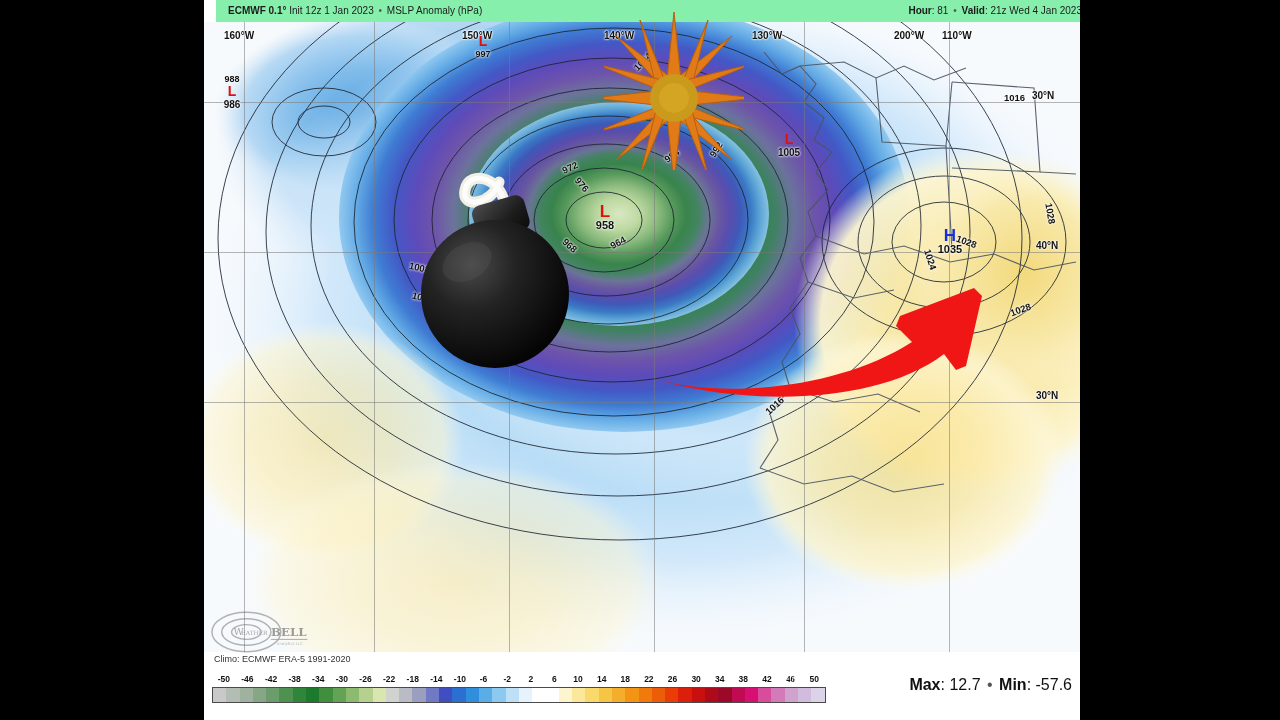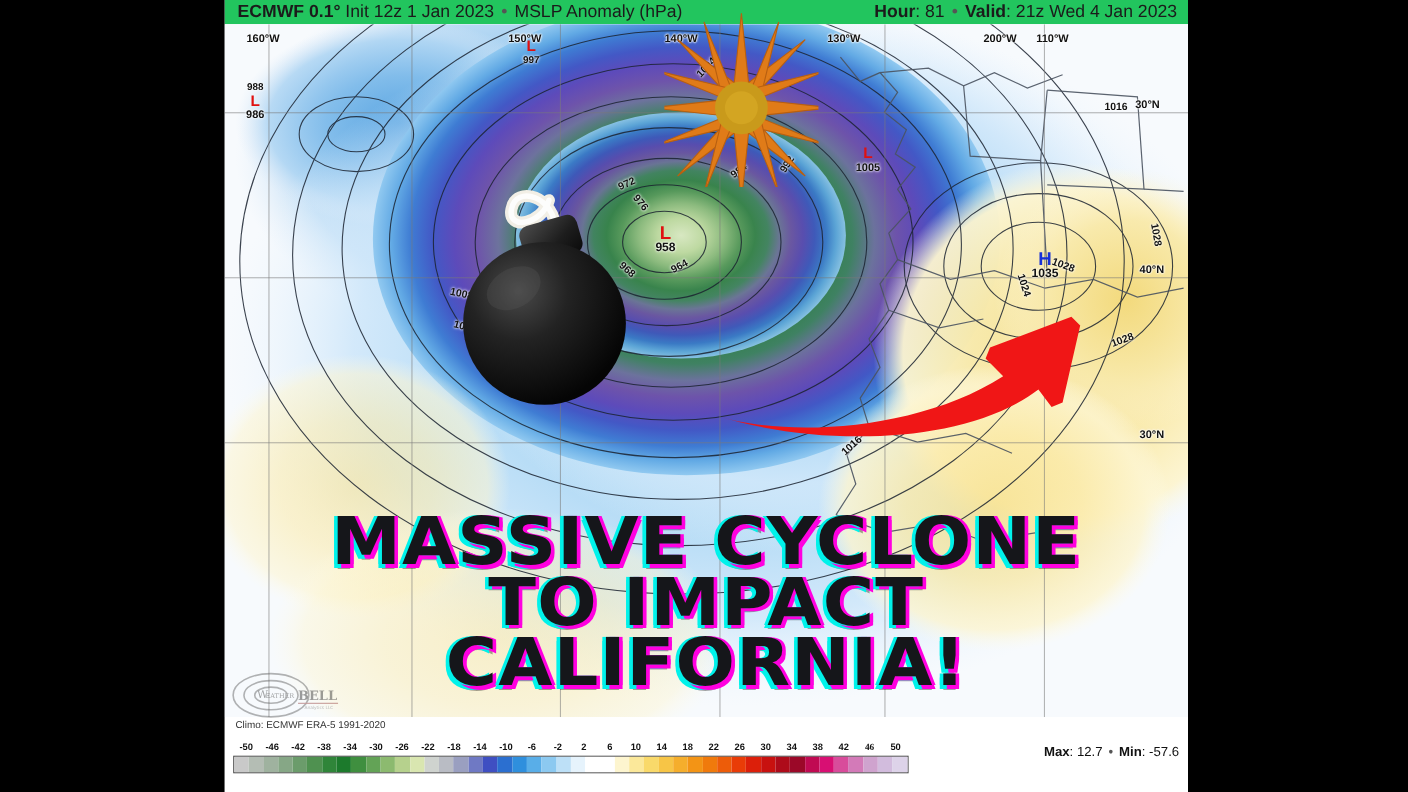--- a/index.html
+++ b/index.html
@@ -16,23 +16,23 @@
   .letterbox.right { right:0; width:200px; }
 
   
   #panel {
     position:absolute; left:204px; top:0; width:876px; height:720px;
     background:#ffffff; overflow:hidden;
   }
 
   
   #hdr {
-    position:absolute; left:0; top:0; width:100%; height:22px;
-    background:#22c55e; color:#1b1b1b;
-    font-size:16px; line-height:22px; white-space:nowrap;
+    position:absolute; left:12px; top:0; width:100%; height:22px;
+    background:#86efac; color:#1b1b1b;
+    font-size:10px; line-height:22px; white-space:nowrap;
   }
   #hdr .left { position:absolute; left:12px; top:0; }
   #hdr .right { position:absolute; right:10px; top:0; }
   #hdr b { font-weight:bold; }
   .sep { color:#555; padding:0 2px; }
 
   
   #map {
     position:absolute; left:0; top:22px; width:876px; height:630px;
     background:#f4f7fb; overflow:hidden;
@@ -81,21 +81,21 @@
   }
   #cbarwrap { position:absolute; left:8px; top:22px; width:614px; }
   #cbticks { position:relative; height:13px; }
   #cbticks span {
     position:absolute; font-size:8.5px; color:#111; font-weight:bold;
     transform:translateX(-50%); white-space:nowrap;
   }
   #cbar { height:16px; border:1px solid #4a4a4a; display:flex; }
   #cbar i { flex:1 1 0; display:block; }
   #minmax {
-    position:absolute; right:8px; top:24px; font-size:12px; color:#111;
+    position:absolute; right:8px; top:24px; font-size:16px; color:#111;
   }
   #minmax b { font-weight:bold; }
 
   
   #logo { position:absolute; left:4px; top:-44px; width:118px; height:48px; opacity:.45; }
 
   
   #bomb { position:absolute; left:205px; top:160px; width:200px; height:210px; z-index:30; }
   #spark { position:absolute; left:400px; top:10px; width:140px; height:160px; z-index:29; }
   #arrow { position:absolute; left:440px; top:270px; width:380px; height:130px; z-index:31; }
@@ -451,21 +451,16 @@
       <circle cx="86" cy="134" r="74" fill="url(#bombg)"></circle>
       <ellipse cx="58" cy="102" rx="26" ry="18" fill="#5a5a5a" opacity=".28" transform="rotate(-28 58 102)"></ellipse>
     </svg>
 
     <svg id="arrow" viewBox="0 0 380 130">
       <path d="M8 108 C70 128, 190 122, 268 72 L252 56 L256 46 L330 18 L338 26 L322 96
                L312 100 L300 84 C232 136, 96 136, 8 108 Z" fill="#f01616"></path>
     </svg>
   </div>
 
-  <div id="title">
-    <div id="t1">MASSIVE CYCLONE</div>
-    <div id="t2">TO IMPACT</div>
-    <div id="t3">CALIFORNIA!</div>
-  </div>
 
   <div class="letterbox left"></div>
   <div class="letterbox right"></div>
 </div>
 
 </body></html>

